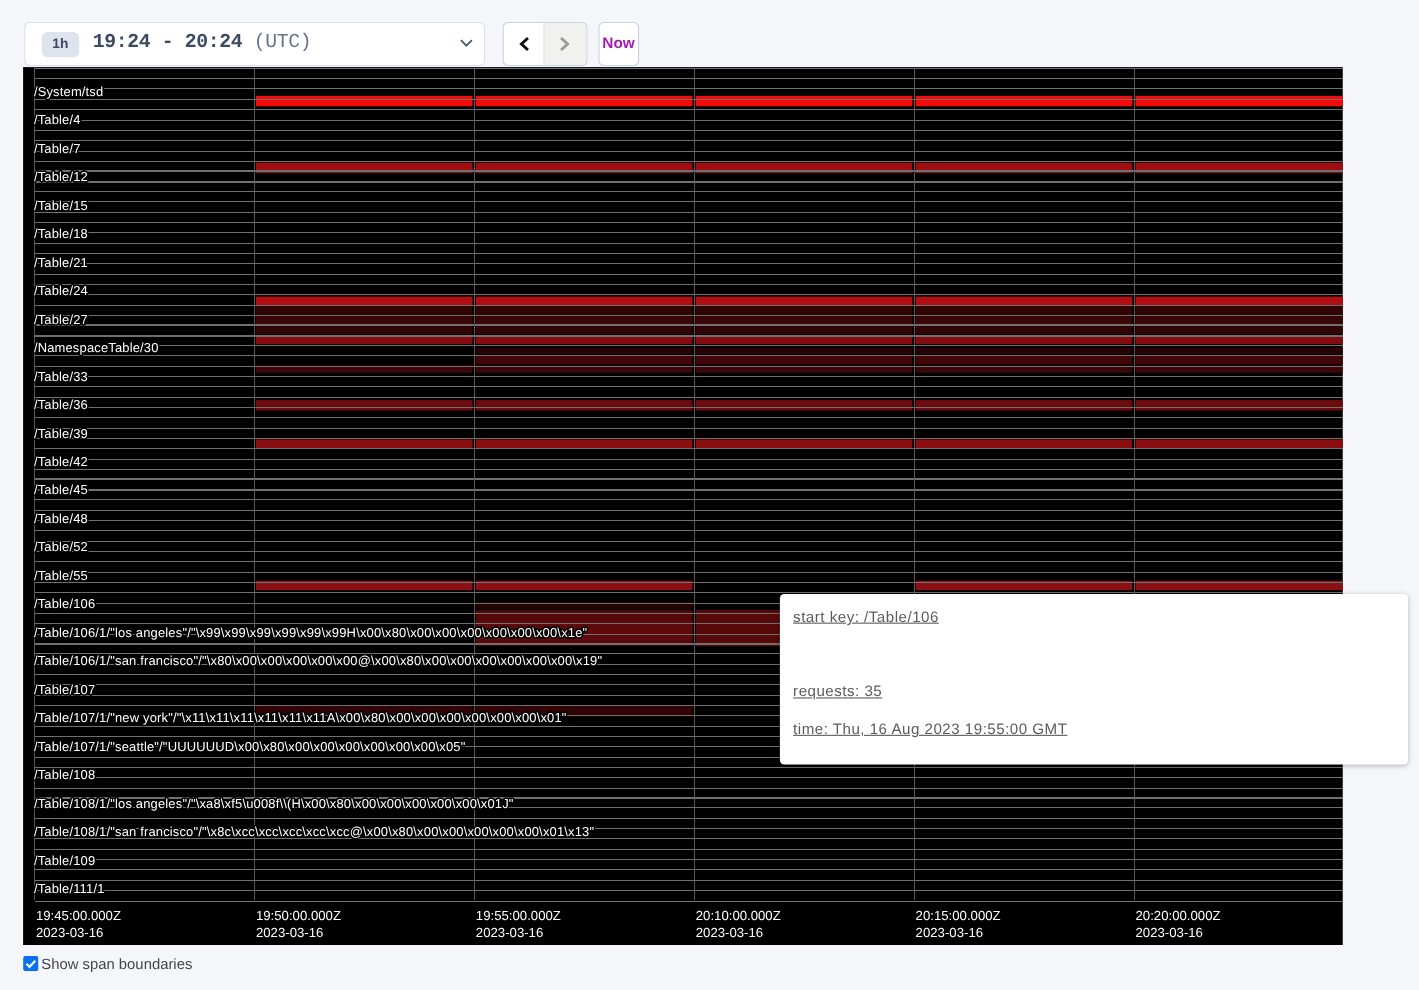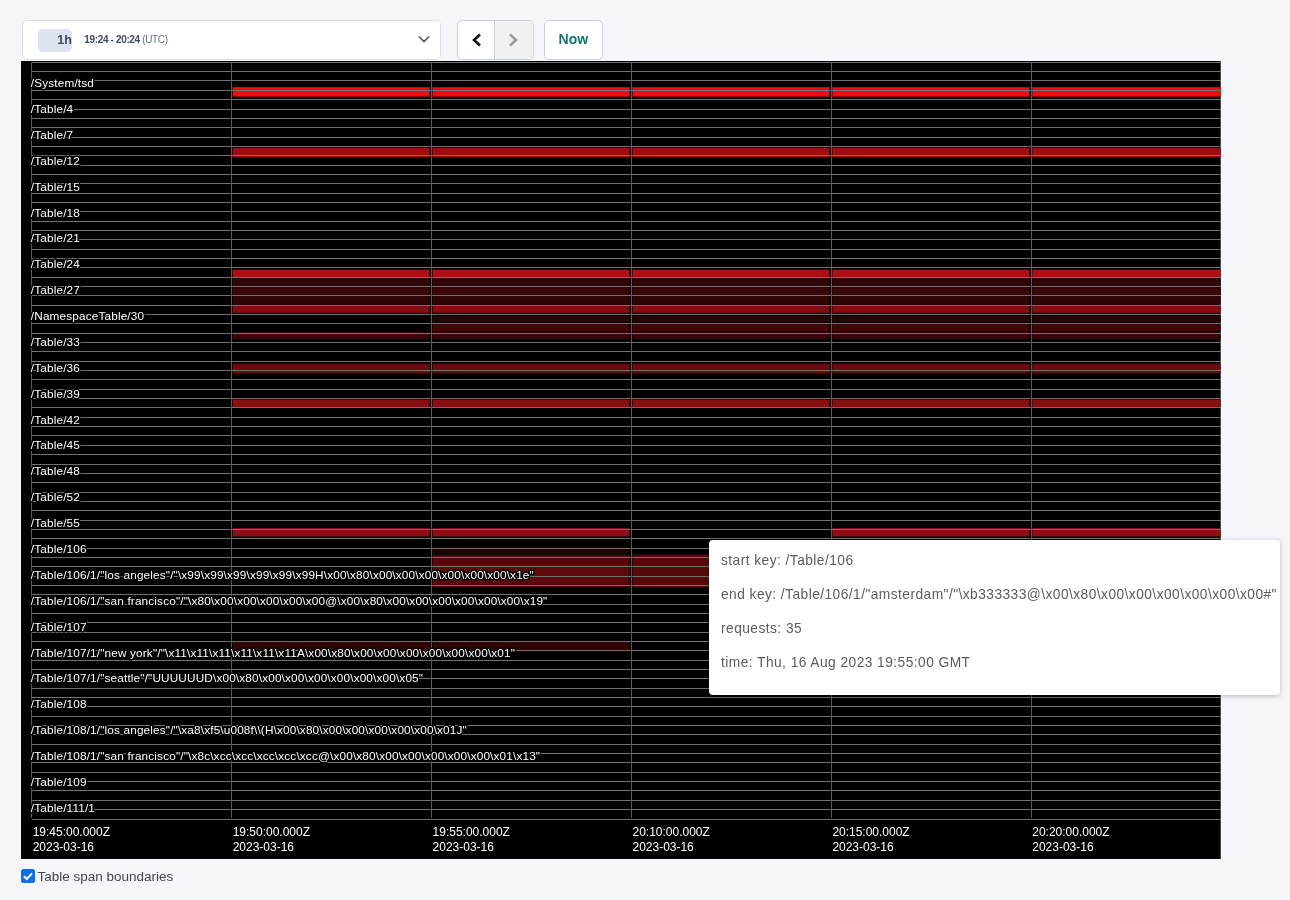--- a/index.html
+++ b/index.html
@@ -3,37 +3,37 @@
 <meta charset="utf-8">
 <style>
   html,body { margin:0; padding:0; }
   body { width:1290px; height:900px; background:#f5f6fa; position:relative;
          font-family:"Liberation Sans", sans-serif; overflow:hidden; }
   .abs { position:absolute; }
   .dd { left:21.8px; top:20.4px; width:417px; height:37.5px; background:#fff;
         border:1px solid #dadfeb; border-radius:5px; }
   .badge { position:absolute; left:15px; top:7.5px; width:34px; height:23px;
         background:#dfe3ee; border-radius:5px; color:#3d4a63; font-weight:bold;
-        font-size:12.5px; text-align:right; line-height:23px; }
+        font-size:12.5px; text-align:center; line-height:23px; }
   .tsel { position:absolute; left:61.5px; top:0; height:37.5px; line-height:37.5px;
-        font-size:10px; letter-spacing:-0.35px; color:#3d4a63; font-weight:bold; }
+        font-size:18px; letter-spacing:-0.35px; color:#3d4a63; font-weight:bold;font-family:Liberation Mono, monospace; }
   .tsel .utc { color:#64748f; font-weight:normal; }
   .btn { box-sizing:border-box; border:1px solid #c9d2e2; border-radius:5px;
         background:#fff; height:39.5px; top:20px; }
   .grp { left:456.5px; width:77px; }
   .grp .cell { position:absolute; top:0; bottom:0; width:50%; }
   .grp .cell.r { right:0; background:#f1f1f0; border-left:1px solid #c9d2e2;
         border-radius:0 4px 4px 0; }
-  .now { left:543.8px; width:59px; color:#0f766e; font-weight:bold; font-size:14px;
+  .now { left:543.8px; width:37px; color:#a21caf; font-weight:bold; font-size:14px;
         text-align:center; line-height:37.5px; }
   .chart { left:21.2px; top:61px; width:1199.7px; height:891px; }
   .tooltip { left:709px; top:540px; width:570.5px; height:155px; background:#fff;
         border-radius:4px; box-shadow:0 1px 5px rgba(0,0,0,0.25); color:#5c5c5c;
         font-size:13.75px; letter-spacing:0.45px; }
-  .tooltip div { position:absolute; left:12px; white-space:nowrap; }
+  .tooltip div { position:absolute; left:12px; white-space:nowrap;text-decoration:underline; }
   .cbrow { left:21px; top:868px; height:16px; font-size:13.5px; color:#42464d; }
   .cb { position:absolute; left:0; top:1px; width:14px; height:14px; }
   .cblab { position:absolute; left:16.5px; top:0.5px; white-space:nowrap; }
 </style>
 </head>
 <body>
   <div class="abs dd">
     <div class="badge">1h</div>
     <div class="tsel">19:24 - 20:24 <span class="utc">(UTC)</span></div>
     <svg class="abs" style="left:394px;top:13px" width="14" height="10" viewBox="0 0 14 10">
@@ -163,23 +163,22 @@
 <text x="611.5" y="790.5">2023-03-16</text>
 <text x="811.4" y="775.5">20:15:00.000Z</text>
 <text x="811.4" y="790.5">2023-03-16</text>
 <text x="1011.3" y="775.5">20:20:00.000Z</text>
 <text x="1011.3" y="790.5">2023-03-16</text>
 </g>
 </svg>
   </div>
   <div class="abs tooltip">
     <div style="top:13px">start key: /Table/106</div>
-    <div style="top:47px">end key: /Table/106/1/"amsterdam"/"\xb333333@\x00\x80\x00\x00\x00\x00\x00\x00#"</div>
     <div style="top:81px">requests: 35</div>
     <div style="top:115px">time: Thu, 16 Aug 2023 19:55:00 GMT</div>
   </div>
   <div class="abs cbrow">
     <svg class="cb" viewBox="0 0 14 14">
       <rect x="0" y="0" width="14" height="14" rx="2.5" fill="#0a6ff1"></rect>
       <path d="M3 7.2 L5.8 10 L11 4.4" stroke="#fff" stroke-width="2" fill="none"></path>
     </svg>
-    <span class="cblab">Table span boundaries</span>
+    <span class="cblab">Show span boundaries</span>
   </div>
 
 </body></html>

